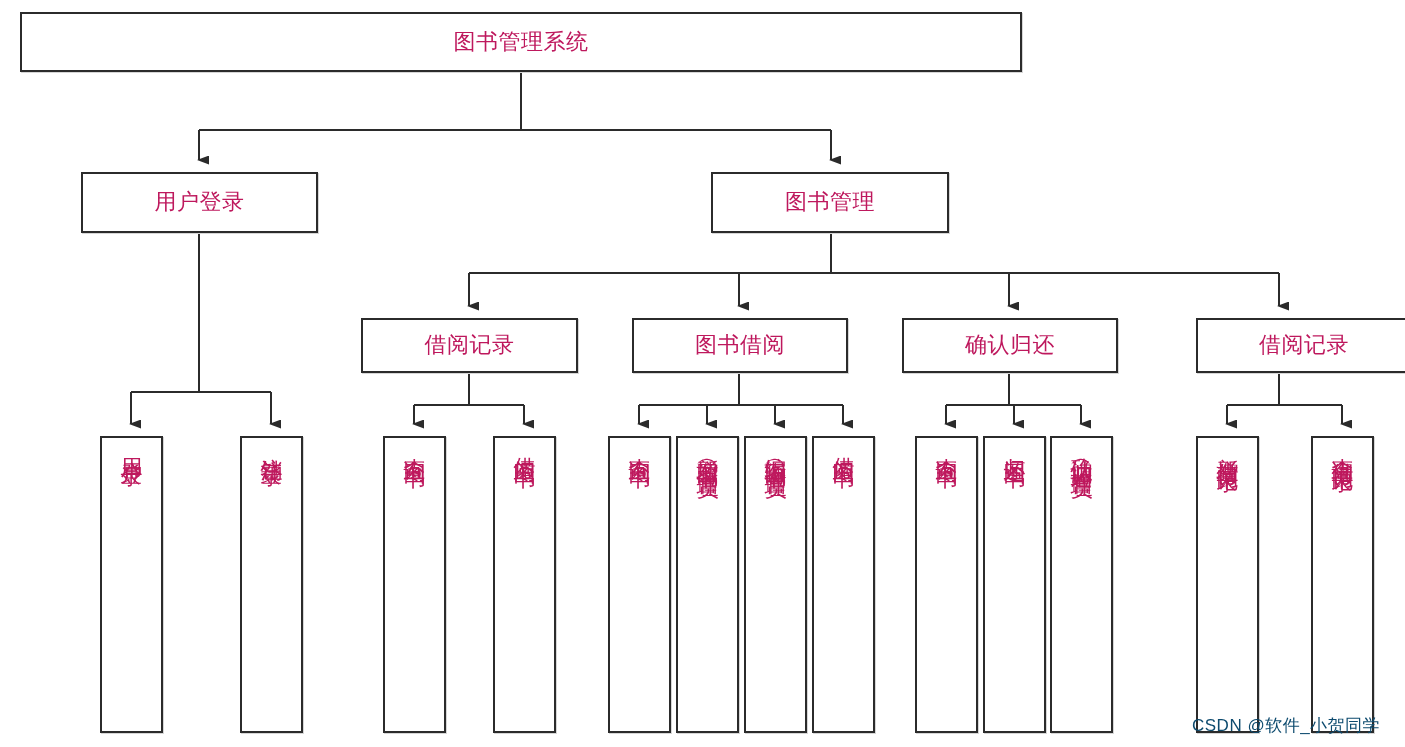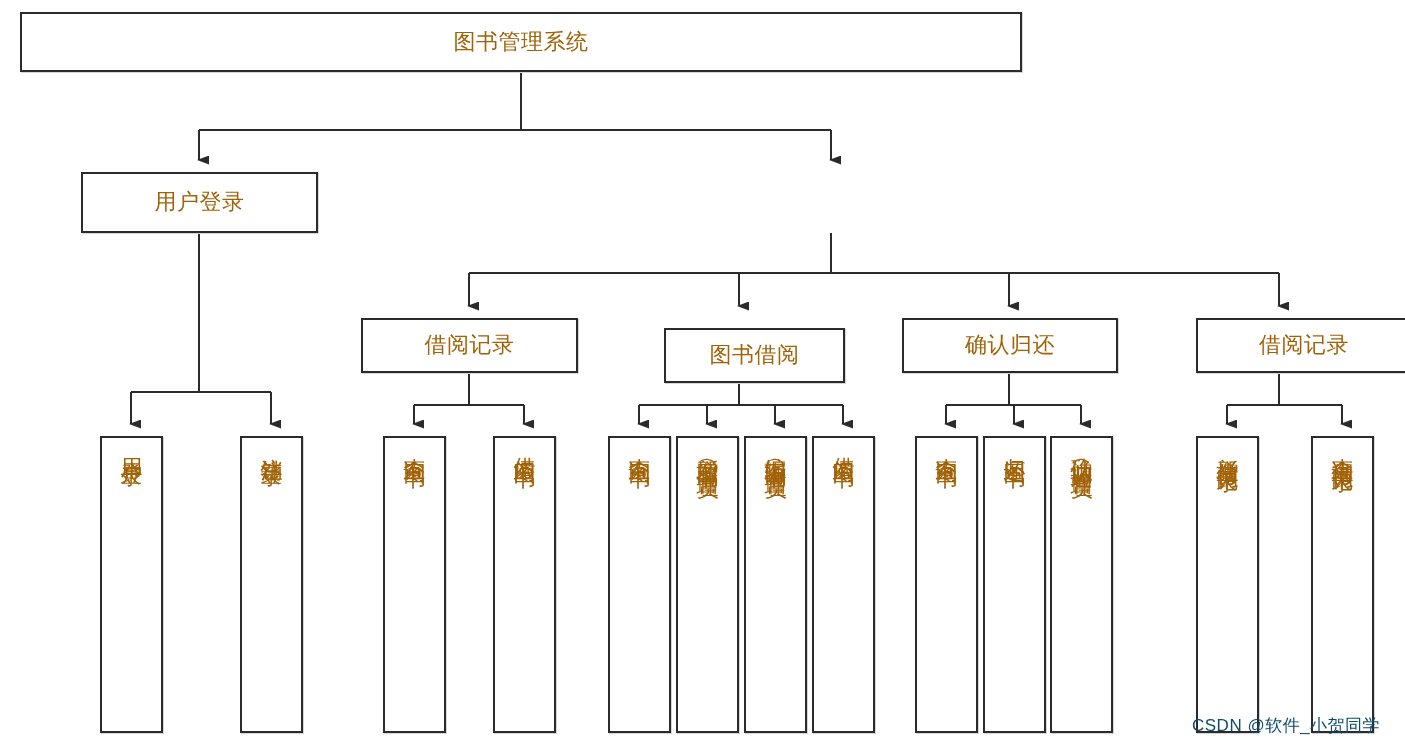--- a/index.html
+++ b/index.html
@@ -33,21 +33,21 @@
     display: flex;
     align-items: center;
     justify-content: center;
     color: #3b3b3b;
     box-shadow: 1px 1px 0 #d6d6d6;
   }
   .node-label {
     display: block;
     text-align: right;
     line-height: 1.28;
-    color: #a16207;
+    color: #be185d;
     letter-spacing: 0.5px;
   }
   .node.horizontal .node-label {
     font-size: 22px;
     white-space: nowrap;
   }
   .node.vertical {
     align-items: flex-start;
     padding-top: 0;
   }
@@ -124,26 +124,29 @@
   </svg>
 
   <div class="node horizontal" style="left:20px; top:12px; width:1002px; height:60px;">
     <span class="node-label">图书管理系统</span>
   </div>
 
   <div class="node horizontal" style="left:81px; top:172px; width:237px; height:61px;">
     <span class="node-label">用户登录</span>
   </div>
 
+  <div class="node horizontal" style="left:711px; top:172px; width:238px; height:61px;">
+    <span class="node-label">图书管理</span>
+  </div>
 
   <div class="node horizontal" style="left:361px; top:318px; width:217px; height:55px;">
     <span class="node-label">借阅记录</span>
   </div>
 
-  <div class="node horizontal" style="left:632px; top:328px; width:181px; height:55px;margin-left:32px;">
+  <div class="node horizontal" style="left:632px; top:318px; width:216px; height:55px;">
     <span class="node-label">图书借阅</span>
   </div>
 
   <div class="node horizontal" style="left:902px; top:318px; width:216px; height:55px;">
     <span class="node-label">确认归还</span>
   </div>
 
   <div class="node horizontal" style="left:1172px; top:318px; width:216px; height:55px;margin-left:24px;">
     <span class="node-label">借阅记录</span>
   </div>

